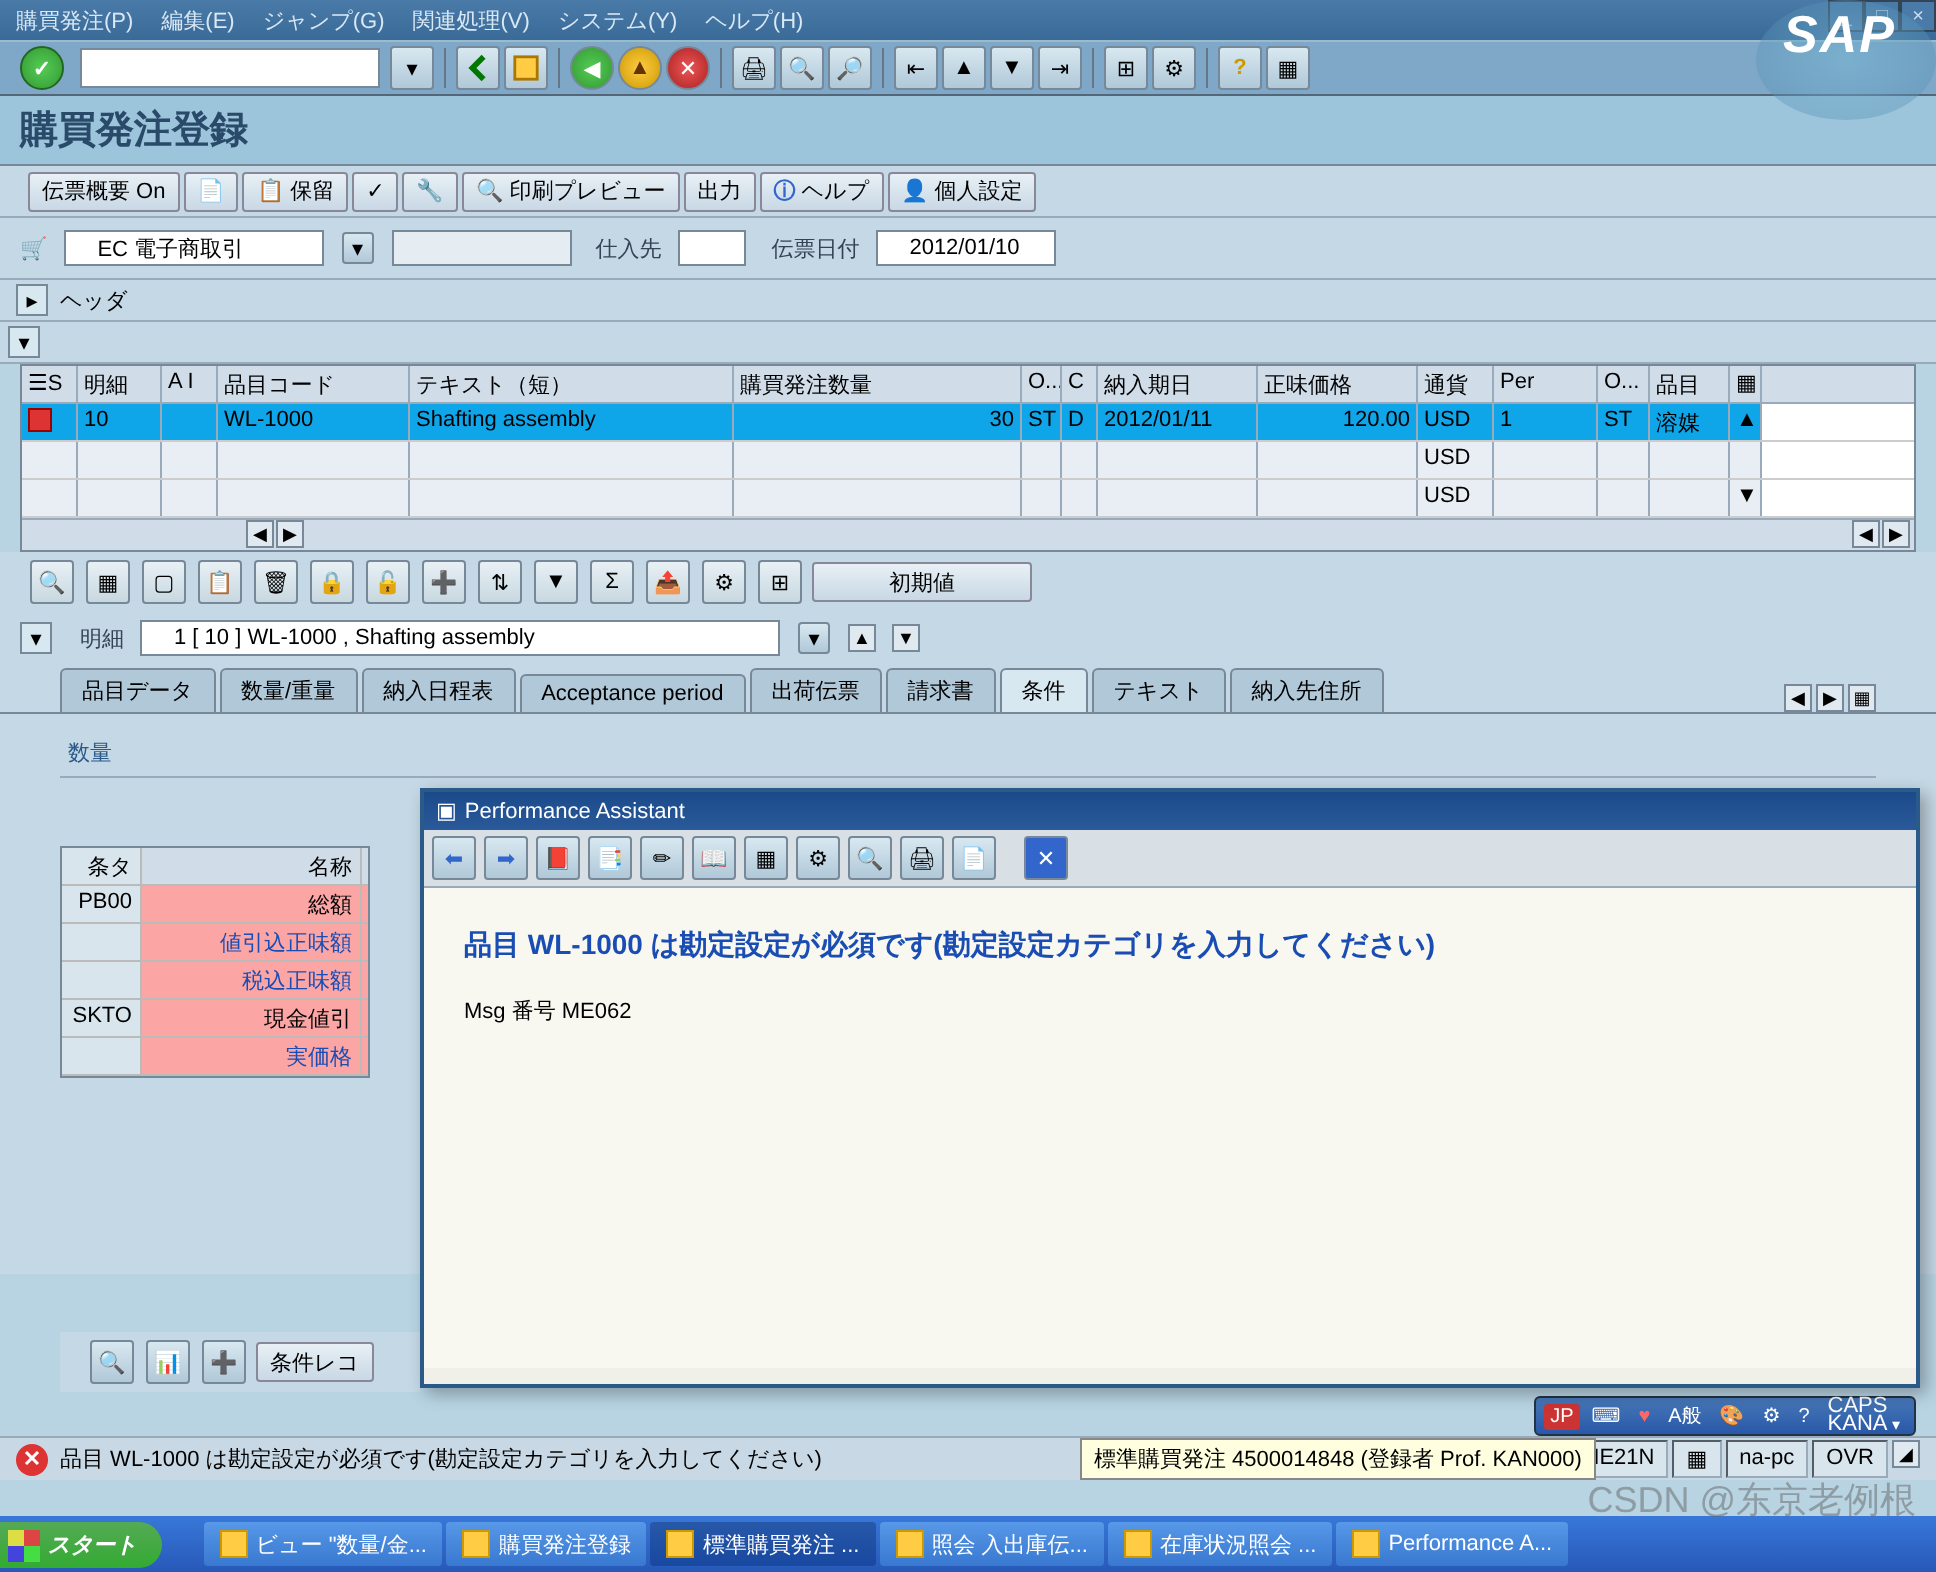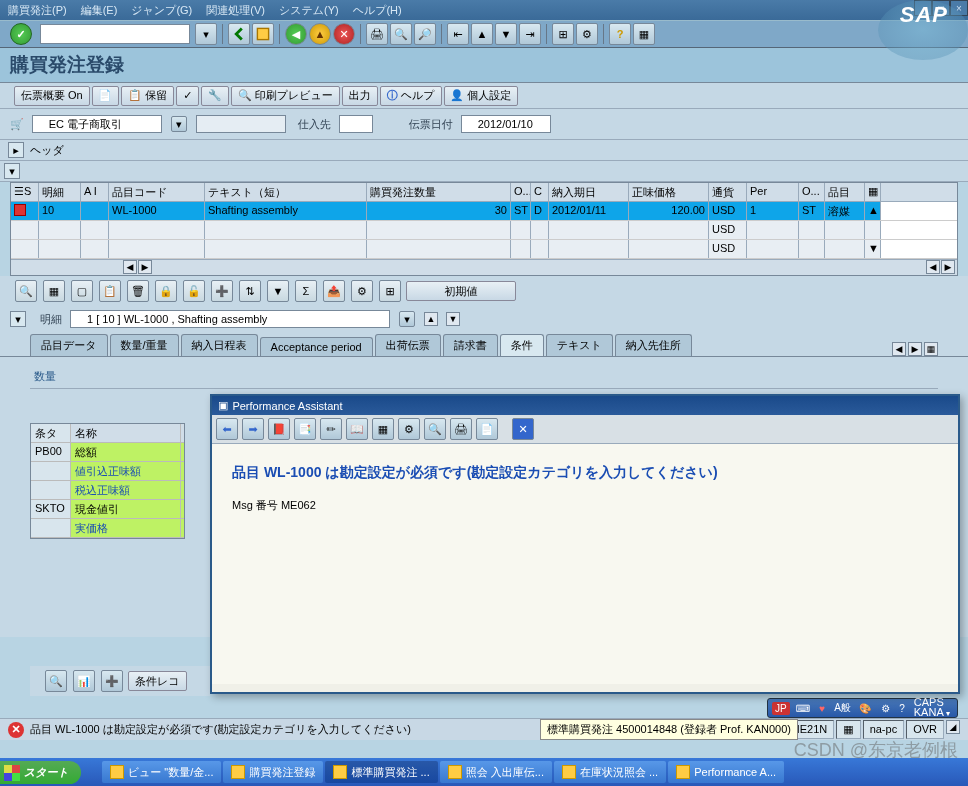--- a/index.html
+++ b/index.html
@@ -1,19 +1,19 @@
 <!DOCTYPE html>
 <html><head>
 <meta charset="utf-8">
 <style>
 * { box-sizing: border-box; margin: 0; padding: 0; font-family: "MS PGothic", Arial, sans-serif; font-size: 11px; }
 body { width: 968px; height: 786px; background: #b8d4e3; overflow: hidden; position: relative; }
 .menubar { background: linear-gradient(#4a7ba8, #3a6a98); height: 20px; display: flex; align-items: center; padding: 0 8px; color: #d8e8f5; }
 .menubar span { margin-right: 14px; cursor: pointer; }
-.sap-logo { position: absolute; right: 20px; top: 2px; font-size: 22px; font-weight: bold; color: white; font-style: italic; letter-spacing: 1px; }
+.sap-logo { position: absolute; right: 20px; top: 2px; font-size: 26px; font-weight: bold; color: white; font-style: italic; letter-spacing: 1px; }
 .sap-swirl { position: absolute; right: 0; top: 0; width: 90px; height: 60px; background: radial-gradient(ellipse at center, rgba(120,180,210,.6), rgba(60,120,160,.3)); border-radius: 50%; pointer-events: none; }
 .win-ctrl { position: absolute; right: 0; top: 0; display: flex; }
 .win-ctrl div { width: 18px; height: 16px; border: 1px solid #345; background: #4a7ba8; color: #cde; display: flex; align-items: center; justify-content: center; cursor: pointer; font-size: 10px; }
 .toolbar1 { background: #7fa8c8; height: 28px; display: flex; align-items: center; padding: 0 6px; border-top: 1px solid #9bc; border-bottom: 1px solid #567; }
 .tb-btn { width: 22px; height: 22px; border: 1px solid #789; background: linear-gradient(#d8e8f0,#b0c8d8); margin: 0 1px; display: flex; align-items: center; justify-content: center; cursor: pointer; border-radius: 2px; }
 .tb-sep { width: 1px; height: 20px; background: #678; margin: 0 4px; }
 .ok-btn { width: 22px; height: 22px; background: radial-gradient(circle,#5c5,#393); border-radius: 50%; border: 1px solid #262; margin: 0 4px; display: flex; align-items: center; justify-content: center; color: white; cursor: pointer; font-weight: bold; }
 .cmd-input { flex: 0 0 150px; height: 20px; background: white; border: 1px solid #789; margin: 0 4px; }
 .screen-title { background: #9cc4db; padding: 4px 10px; font-size: 19px; color: #2a4a6a; font-weight: bold; border-bottom: 1px solid #789; }
 .app-toolbar { background: #c5d8e5; height: 26px; display: flex; align-items: center; padding: 4px 14px; gap: 2px; border-bottom: 1px solid #9ab; }
@@ -41,21 +41,21 @@
 .item-toolbar .tb-btn { background: linear-gradient(#e8f0f5,#c8d8e0); }
 .wide-btn { width: 110px; }
 .detail-header { background: #c5d8e5; padding: 4px 10px; display: flex; align-items: center; gap: 8px; }
 .detail-combo { width: 320px; }
 .tabstrip { background: #c5d8e5; padding: 2px 30px 0; display: flex; align-items: flex-end; gap: 2px; border-bottom: 1px solid #789; }
 .tab { padding: 3px 10px; background: #b0c8d8; border: 1px solid #789; border-bottom: none; cursor: pointer; border-radius: 3px 3px 0 0; }
 .tab.active { background: #d8e8f0; }
 .tab-nav { margin-left: auto; display: flex; gap: 2px; }
 .detail-body { background: #c5d8e5; padding: 8px 30px; position: relative; height: 280px; }
 .section-label { color: #2a5a8a; padding: 4px; border-bottom: 1px solid #9ab; margin-bottom: 4px; font-family: Liberation Serif, serif; }
-.cond-table { border: 1px solid #789; background: #bef264; }
+.cond-table { border: 1px solid #789; background: #fca5a5; text-align: right; }
 .cond-row { display: flex; border-bottom: 1px solid #bbb; }
 .cond-cell { padding: 2px 4px; border-right: 1px solid #bbb; height: 18px; }
 .cc-key { width: 40px; background: #d8e5ed; } .cc-name { width: 110px; }
 .link { color: #1a4db3; cursor: pointer; }
 .perf-assist { position: absolute; left: 210px; top: 394px; width: 750px; height: 300px; background: #f0f0e8; border: 2px solid #2a5a8a; box-shadow: 3px 3px 8px rgba(0,0,0,.3); z-index: 100; }
 .pa-title { background: linear-gradient(#1a4a8a,#2a5a9a); color: white; padding: 3px 6px; display: flex; align-items: center; }
 .pa-toolbar { background: #d8e0e5; padding: 3px; display: flex; gap: 2px; border-bottom: 1px solid #9ab; }
 .pa-body { padding: 20px; background: #f8f8f0; height: 240px; }
 .pa-msg { color: #1a4db3; font-size: 14px; font-weight: bold; margin-bottom: 16px; }
 .status-bar { position: absolute; bottom: 46px; left: 0; right: 0; height: 22px; background: #c8d8e5; border-top: 1px solid #9ab; display: flex; align-items: center; padding: 0 8px; gap: 6px; }
@@ -166,21 +166,21 @@
     </div>
 </div>
 
 <div class="header-area">
   <span>🛒</span>
   <input class="field-input" style="width: 130px;" value="EC 電子商取引">
   <span class="tb-btn" style="width:16px;height:16px">▾</span>
   <input class="field-input ro" style="width: 90px;">
   <span class="field-label" style="margin-left:4px">仕入先</span>
   <input class="field-input" style="width: 30px;">
-  <span class="field-label" style="margin-left:28px">伝票日付</span>
+  <span class="field-label" style="margin-left:5px">伝票日付</span>
   <input class="field-input" style="width: 90px;" value="2012/01/10">
 </div>
 <div class="tab-header">
   <div class="expand-icon">▸</div>
   <span>ヘッダ</span>
 </div>
 
 <div class="tab-header" style="padding-left:4px">
   <div class="expand-icon">▾</div>
 </div>

